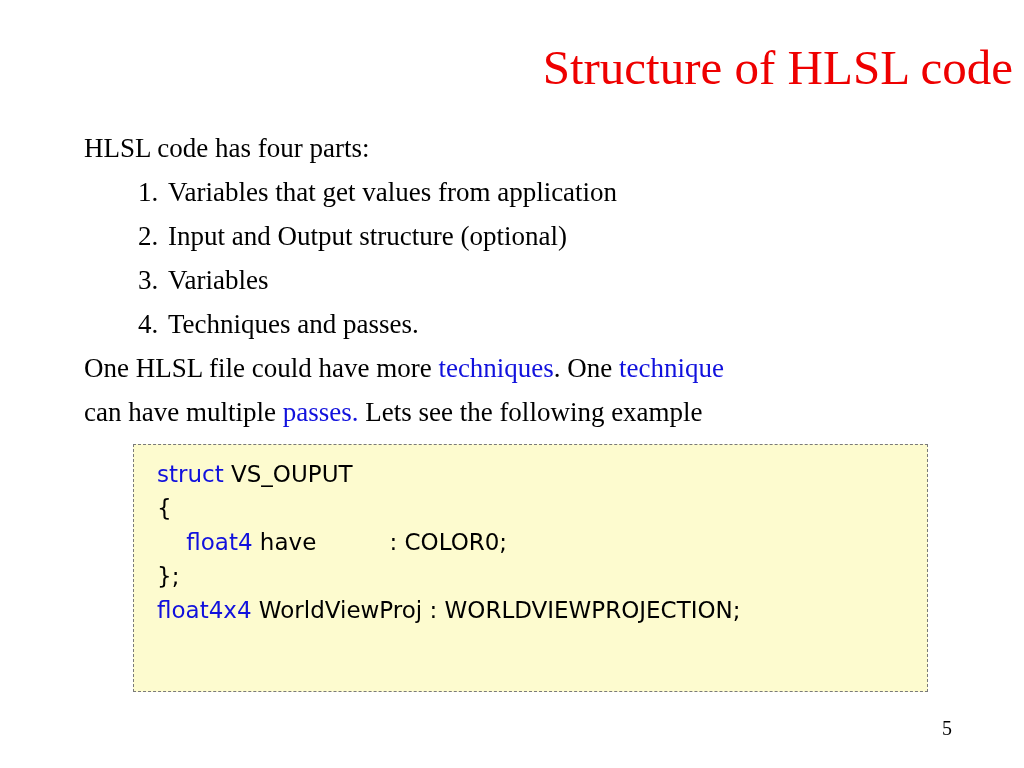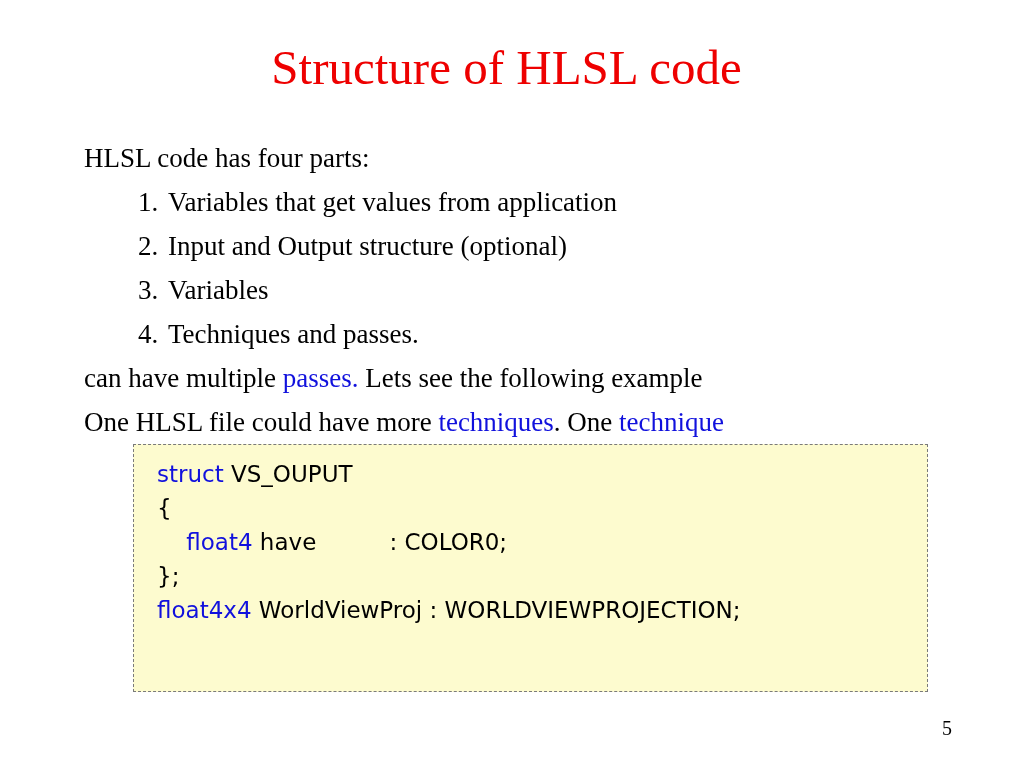--- a/index.html
+++ b/index.html
@@ -18,32 +18,32 @@
     position: relative;
     width: 1024px;
     height: 768px;
     box-sizing: border-box;
   }
   .slide-title {
     position: absolute;
     left: 0;
     top: 38px;
     width: 1013px;
-    text-align: center;
+    text-align: right;
     color: #ee0000;
     font-family: "Liberation Serif", serif;
     font-size: 49px;
     line-height: 60px;
     letter-spacing: 0px;
     white-space: nowrap;
   }
   .body-block {
     position: absolute;
     left: 84px;
-    top: 136px;
+    top: 126px;
     width: 900px;
   }
   .body-line {
     font-family: "Liberation Serif", serif;
     font-size: 27px;
     line-height: 44px;
     color: #000000;
     white-space: nowrap;
   }
   .body-line.indent {
@@ -104,25 +104,25 @@
       <span class="num">2.</span><span>Input and Output structure  (optional)</span>
     </div>
     <div class="body-line indent">
       <span class="num">3.</span><span>Variables</span>
     </div>
     <div class="body-line indent">
       <span class="num">4.</span><span>Techniques and passes.</span>
     </div>
 
     <div class="body-line">
-      <span>can have multiple </span><span class="kw-blue">passes.</span><span>  Lets see the following example</span>
+      <span>One HLSL file could have more </span><span class="kw-blue">techniques</span><span>. One </span><span class="kw-blue">technique</span>
     </div>
 
     <div class="body-line">
-      <span>One HLSL file could have more </span><span class="kw-blue">techniques</span><span>. One </span><span class="kw-blue">technique</span>
+      <span>can have multiple </span><span class="kw-blue">passes.</span><span>  Lets see the following example</span>
     </div>
 
   </div>
 
   <div class="code-box">
     <div class="code-line"><span class="code-kw">struct</span><span> VS_OUPUT</span></div>
     <div class="code-line"><span class="code-kw"></span><span>{</span></div>
     <div class="code-line"><span class="code-kw">    float4</span><span> have          : COLOR0;</span></div>
     <div class="code-line"><span class="code-kw"></span><span>};</span></div>
     <div class="code-line"><span class="code-kw"></span><span></span></div>

